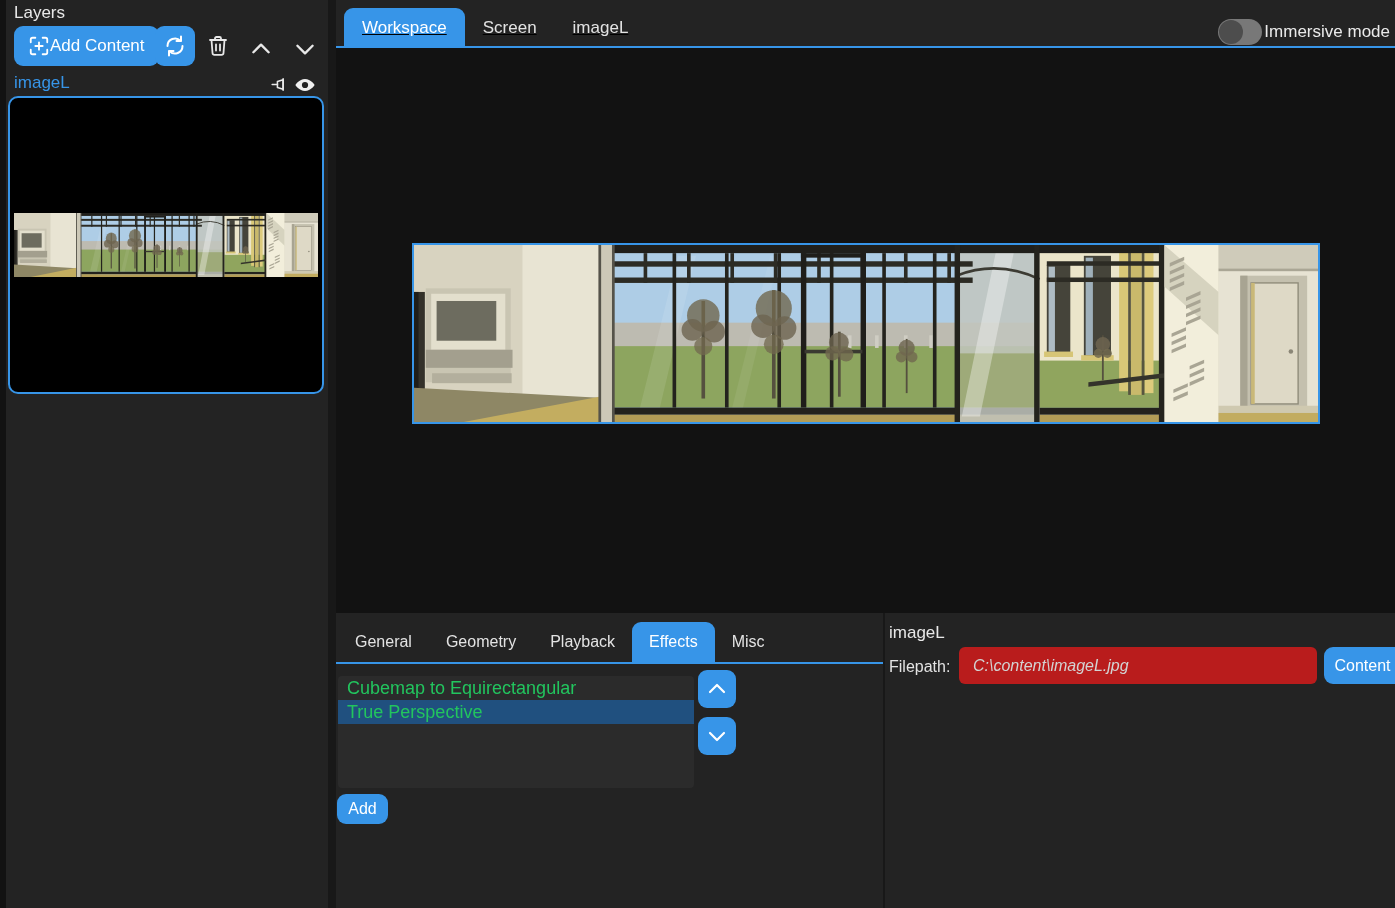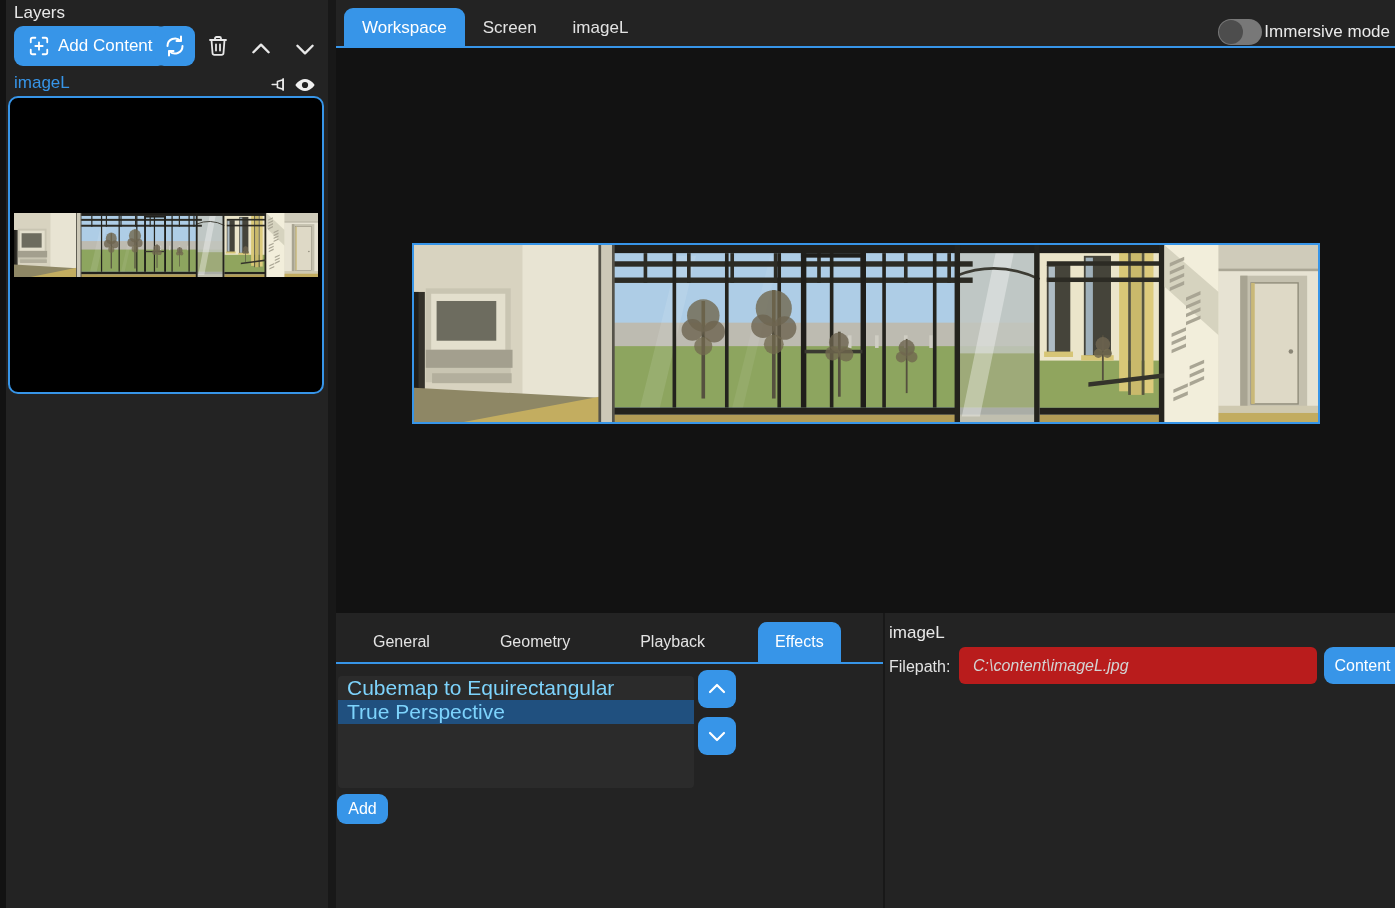--- a/index.html
+++ b/index.html
@@ -5,63 +5,63 @@
   * { margin:0; padding:0; box-sizing:border-box; }
   html,body { width:1395px; height:908px; background:#121212; overflow:hidden;
               font-family:"Liberation Sans", sans-serif; }
   .app { position:absolute; inset:0; width:1395px; height:908px;margin-left:6px; }
 
   
   .sidebar { position:absolute; left:0; top:0; width:322px; height:908px; background:#232323; }
   .v-divider { position:absolute; left:322px; top:0; width:8px; height:908px; background:#181818; }
   .layers-title { position:absolute; left:8px; top:3px; font-size:17px; color:#e8e8e8; }
   .btn-blue { background:#3795e8; color:#fff; border:none; border-radius:9px;
-              display:flex; align-items:center; justify-content:center; gap:8px;
+              display:flex; align-items:center; justify-content:center; gap:0;
               font-size:17px; font-family:inherit; cursor:pointer; }
   .add-content-btn { position:absolute; left:8px; top:26px; height:40px; padding:0 14px; }
   .refresh-btn { position:absolute; left:149px; top:26px; width:40px; height:40px; }
   .icon-btn { position:absolute; background:none; border:none; cursor:pointer; padding:0; }
   .trash-btn { left:200px; top:34px; }
   .sb-up-btn { left:242px; top:36px; }
   .sb-down-btn { left:286px; top:36px; }
   .layer-row { position:absolute; left:0; top:72px; width:322px; height:24px; }
   .layer-name { position:absolute; left:8px; top:1px; font-size:17px; color:#3795e8; }
   .pin-btn { left:264px; top:2px; }
   .eye-btn { left:288px; top:2px; }
   .thumb { position:absolute; left:2px; top:96px; width:316px; height:298px;
            background:#000; border:2px solid #3795e8; border-radius:10px; overflow:hidden; }
   .thumb svg.pano-use { position:absolute; left:4px; top:115px; width:304px; height:64px; }
 
   
   .topbar { position:absolute; left:330px; top:0; width:1065px; height:48px;
             background:#232323; border-bottom:2px solid #3795e8; }
-  .top-tabs { position:absolute; left:8px; top:8px; height:40px; display:flex; align-items:flex-end; gap:0; }
+  .top-tabs { position:absolute; left:8px; top:8px; height:40px; display:flex; align-items:flex-end; gap:0;text-decoration:underline; }
   .tab { height:40px; display:flex; align-items:center; padding:0 18px; font-size:17px;
          color:#e3e3e3; border-radius:9px 9px 0 0; cursor:pointer; }
   .tab.active { background:#3795e8; color:#fff; }
   .immersive { position:absolute; right:11px; top:0; height:64px; display:flex; align-items:center; gap:2px; }
   .toggle { width:44px; height:26px; border-radius:13px; background:#787878; position:relative; cursor:pointer; }
   .toggle .knob { position:absolute; left:1px; top:1px; width:24px; height:24px;
                   border-radius:50%; background:#4d4d4d; }
   .immersive-label { font-size:17px; color:#eaeaea; }
 
   
   .workspace { position:absolute; left:330px; top:50px; width:1065px; height:563px; background:#121212; }
   .stage { position:absolute; left:76px; top:193px; width:908px; height:181px;
            border:2px solid #3795e8; }
   .stage svg.pano-use { display:block; width:904px; height:177px; }
 
   
   .effects-panel { position:absolute; left:330px; top:613px; width:547px; height:295px; background:#232323; }
-  .panel-tabs { position:absolute; left:20px; top:9px; height:40px; display:flex; align-items:center;gap:36px; }
+  .panel-tabs { position:absolute; left:2px; top:9px; height:40px; display:flex; align-items:center; }
   .panel-tabs .tab { font-size:16px; padding:0 17px; }
   .tabs-underline { position:absolute; left:0; top:49px; width:547px; height:2px; background:#3795e8; }
   .fx-listbox { position:absolute; left:2px; top:63px; width:356px; height:112px;
                 background:#2b2b2b; border-radius:4px; overflow:hidden; }
-  .fx-item { height:24px; line-height:24px; padding-left:9px; font-size:21px; color:#7dd3fc;
+  .fx-item { height:24px; line-height:24px; padding-left:9px; font-size:18px; color:#22c55e;
              white-space:nowrap; cursor:pointer; }
   .fx-item.selected { background:#20507f; }
   .fx-up-btn { position:absolute; left:362px; top:57px; width:38px; height:38px; }
   .fx-down-btn { position:absolute; left:362px; top:104px; width:38px; height:38px; }
   .fx-add-btn { position:absolute; left:1px; top:181px; width:51px; height:30px; font-size:16px; }
   .h-divider { position:absolute; left:877px; top:613px; width:2px; height:295px; background:#181818; }
 
   
   .props-panel { position:absolute; left:879px; top:613px; width:516px; height:295px; background:#232323; }
   .props-title { position:absolute; left:4px; top:10px; font-size:17px; color:#e8e8e8; }

